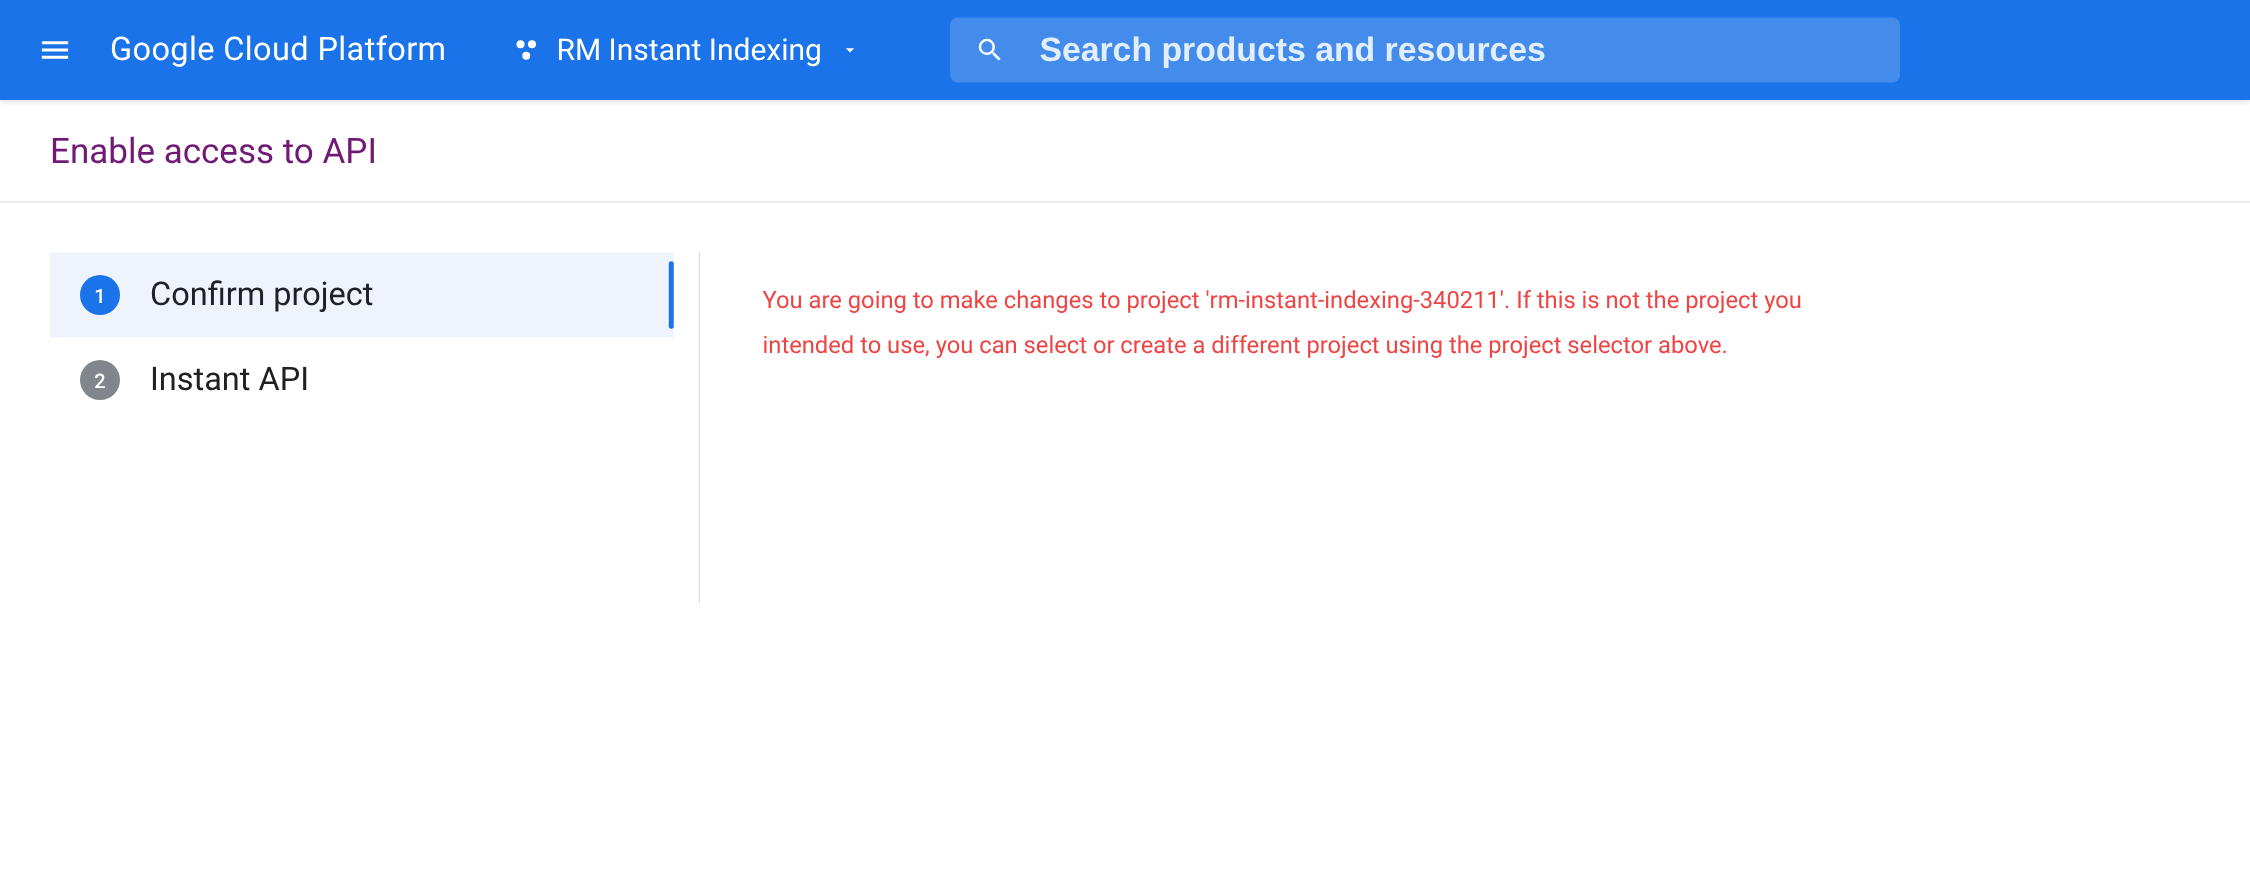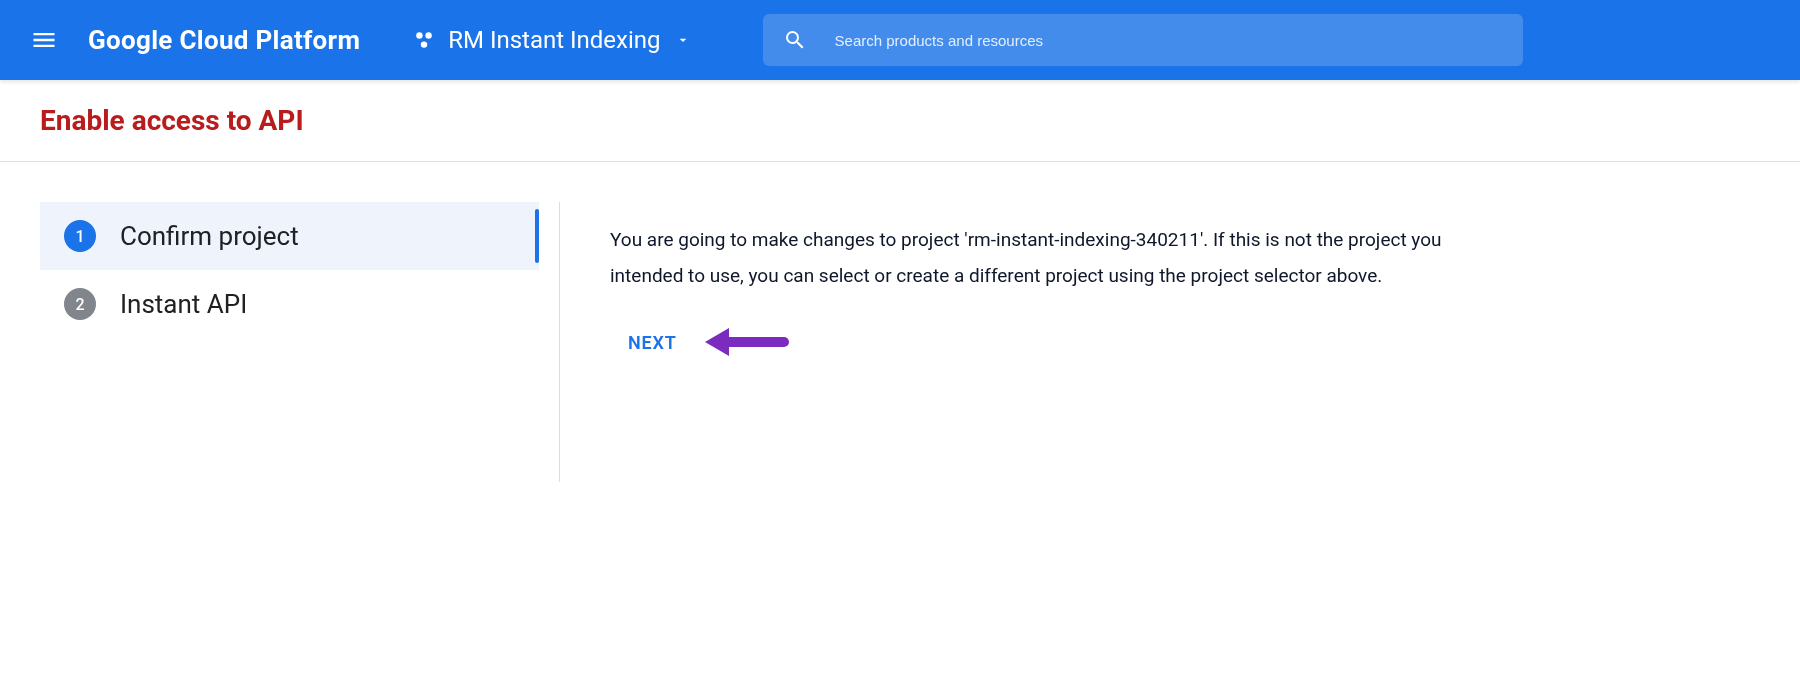--- a/index.html
+++ b/index.html
@@ -30,21 +30,21 @@
       align-items: center;
       justify-content: center;
       cursor: pointer;
       margin-right: 20px;
     }
     .menu-btn svg {
       fill: #fff;
     }
     .logo {
       font-size: 26px;
-      font-weight: 700;
+      font-weight: 400;
       letter-spacing: 0.3px;
       margin-right: 40px;
       white-space: nowrap;
     }
     .project-selector {
       display: flex;
       align-items: center;
       cursor: pointer;
       padding: 8px 12px;
       margin-right: 60px;
@@ -78,34 +78,35 @@
     .search-icon {
       display: flex;
       align-items: center;
       margin-right: 28px;
     }
     .search-input {
       background: transparent;
       border: none;
       outline: none;
       color: #fef9c3;
-      font-size: 15px;
+      font-size: 27px;
       flex: 1;
+      font-weight: bold;
     }
     .search-input::placeholder {
       color: rgba(255,255,255,0.85);
     }
     .page-title-bar {
       padding: 24px 40px;
       border-bottom: 1px solid #e0e0e0;
     }
     .page-title {
       font-size: 28px;
-      font-weight: 700;
-      color: #b91c1c;
+      font-weight: 400;
+      color: #701a75;
     }
     .content {
       display: flex;
       padding: 40px 0 0 40px;
     }
     .stepper {
       width: 520px;
       border-right: 1px solid #dadce0;
       padding-right: 20px;
       min-height: 280px;
@@ -153,22 +154,22 @@
       color: #202124;
     }
     .main-panel {
       flex: 1;
       padding: 20px 60px 0 50px;
       max-width: 1000px;
     }
     .description {
       font-size: 19px;
       line-height: 1.9;
-      color: #0f172a;
-      margin-bottom: 28px;
+      color: #ef4444;
+      margin-bottom: 40px;
     }
     .next-row {
       display: flex;
       align-items: center;
     }
     .next-btn {
       color: #1a73e8;
       font-size: 18px;
       font-weight: 600;
       letter-spacing: 0.8px;
@@ -227,23 +228,14 @@
       <div class="step-num">1</div>
       <div class="step-label">Confirm project</div>
     </div>
     <div class="step">
       <div class="step-num">2</div>
       <div class="step-label">Instant API</div>
     </div>
   </div>
   <div class="main-panel">
     <p class="description">You are going to make changes to project 'rm-instant-indexing-340211'. If this is not the project you intended to use, you can select or create a different project using the project selector above.</p>
-    <div class="next-row">
-      <span class="next-btn">NEXT</span>
-      <span class="arrow-annotation">
-        <svg width="90" height="40" viewBox="0 0 90 40">
-            <path d="M85 20 L20 20" stroke="#7b2cbf" stroke-width="10" stroke-linecap="round"></path>
-            <path d="M30 6 L6 20 L30 34 Z" fill="#7b2cbf"></path>
-          </svg>
-      </span>
-    </div>
   </div>
 </div>
 
 </body></html>

